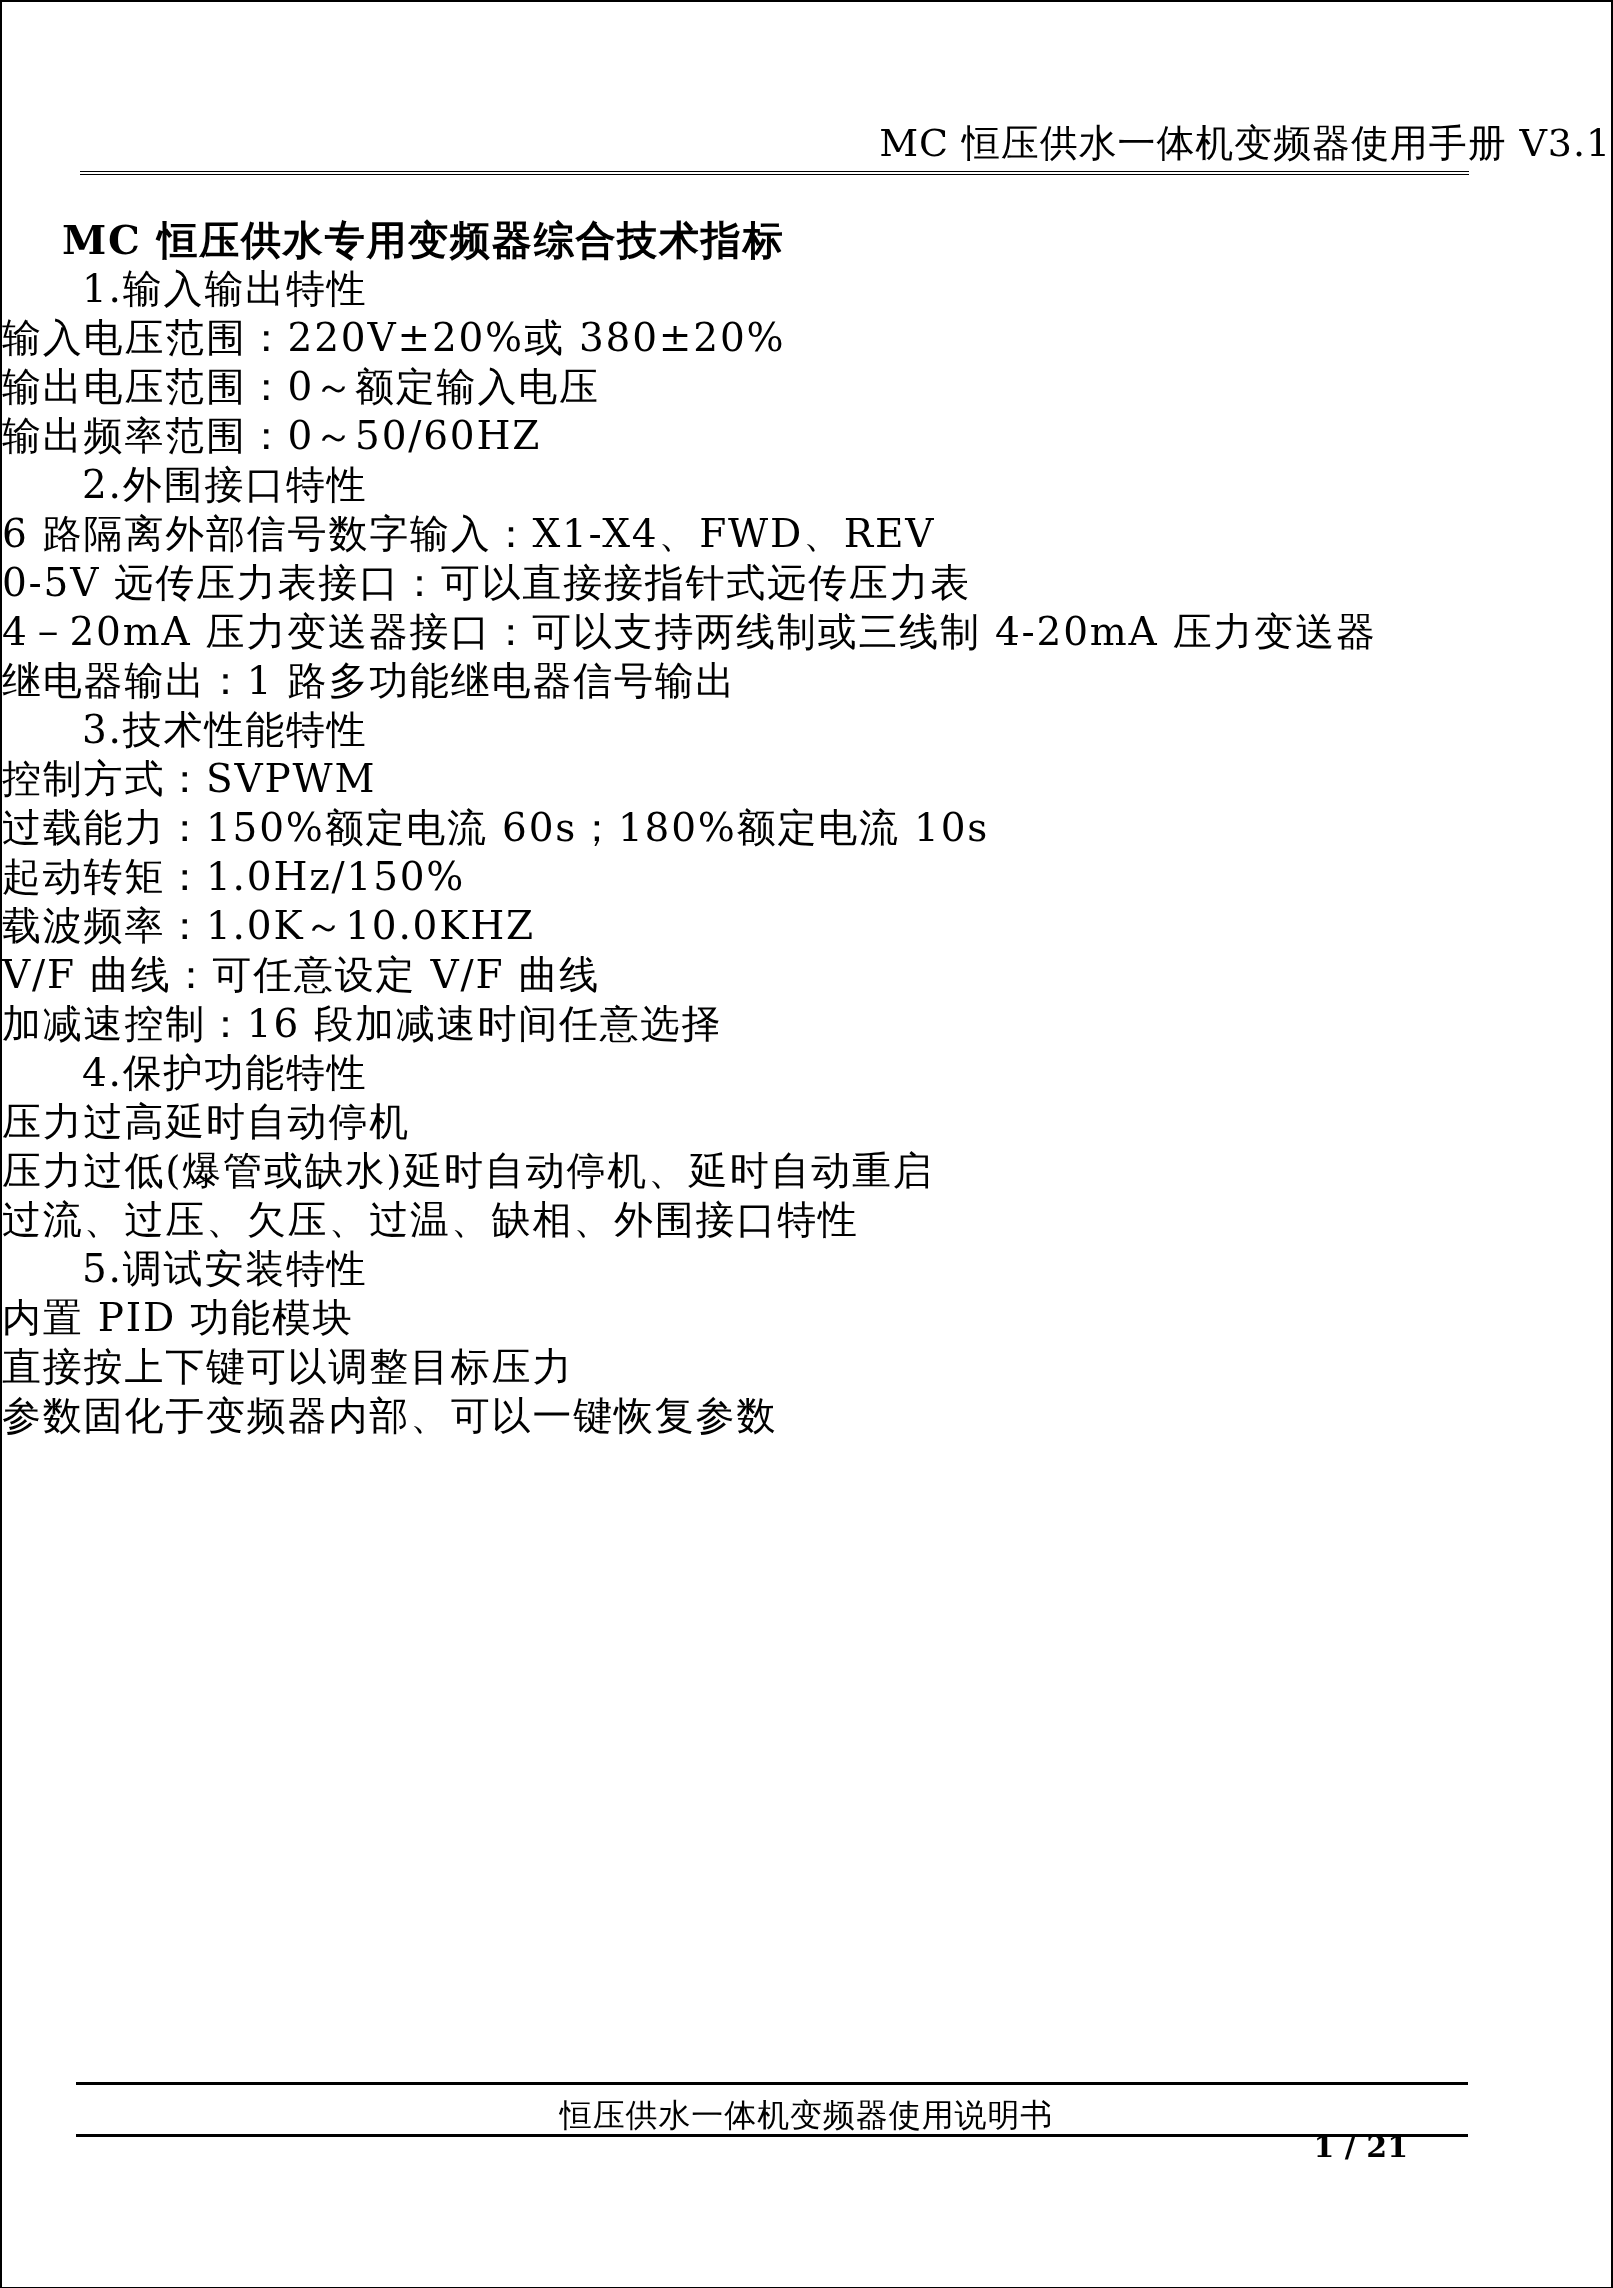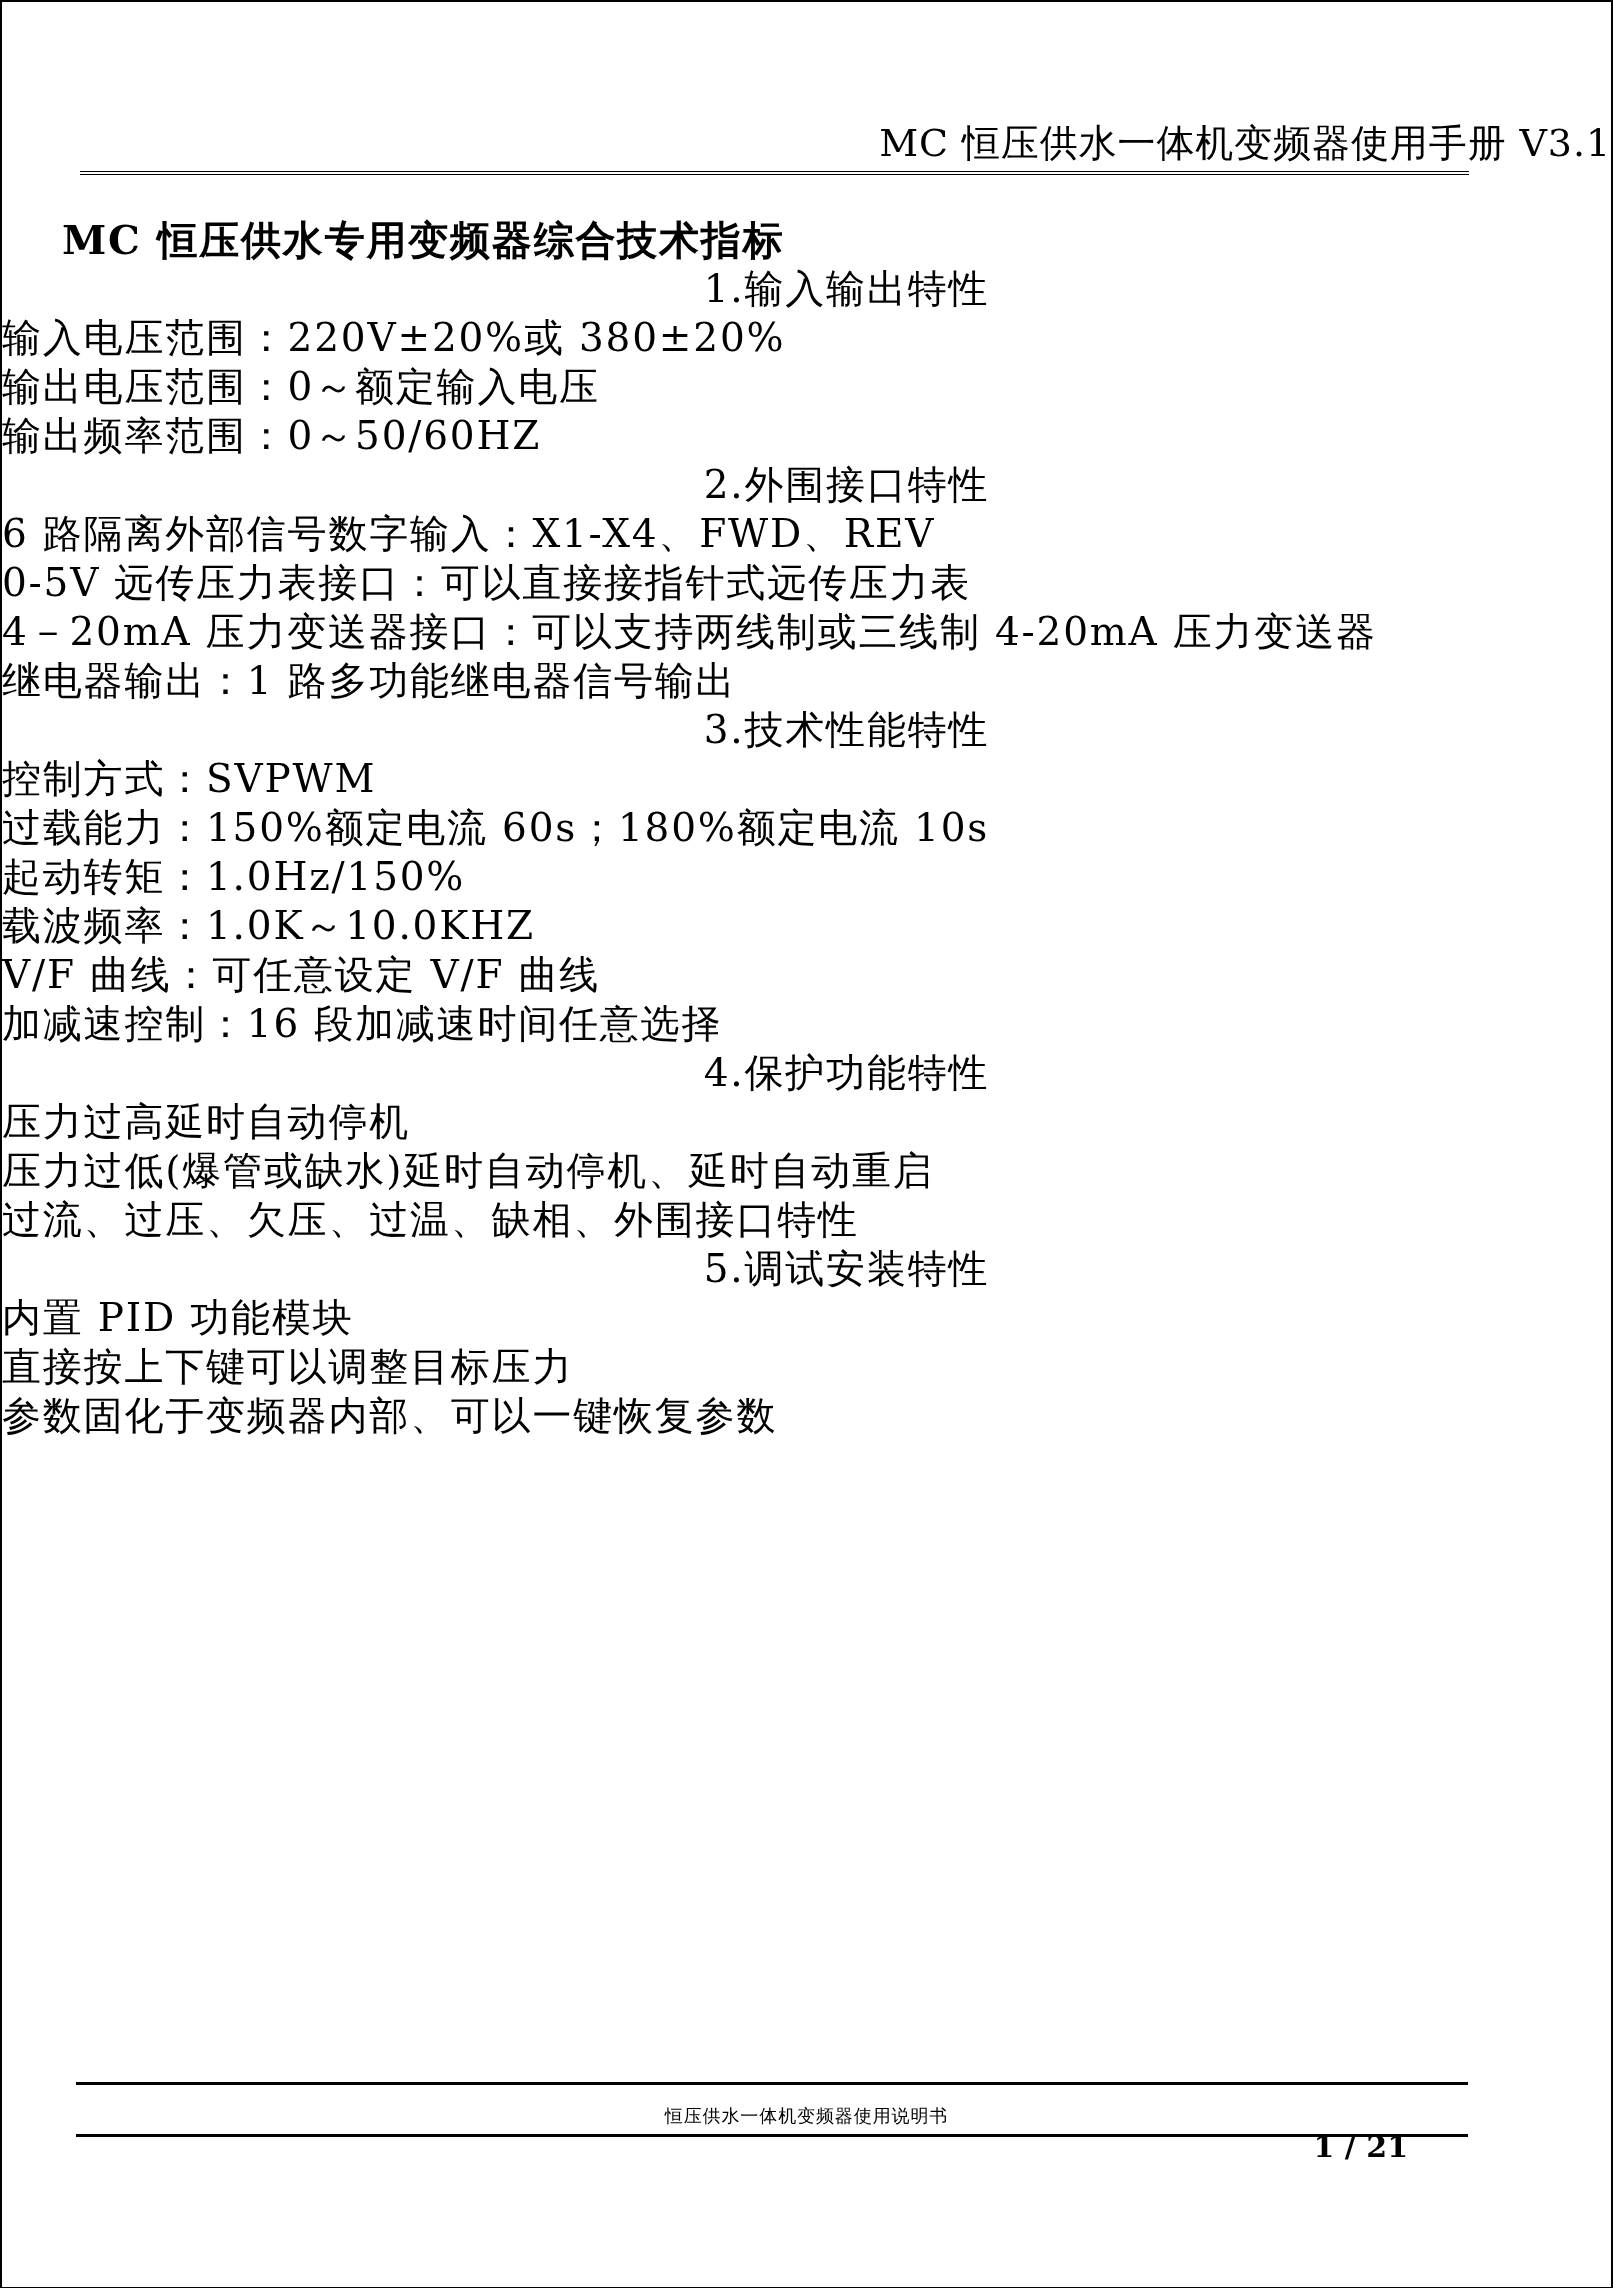--- a/index.html
+++ b/index.html
@@ -52,21 +52,20 @@
     letter-spacing: 1.8px;
     white-space: nowrap;
   }
   .doc-title {
     font-weight: bold;
     padding-left: 60px;
     font-size: 40px !important;
   }
   .sec {
     padding-left: 80px;
-    text-align: center;
   }
   .item {
   }
   
   .footer-rule-top {
     position: absolute;
     top: 2080px;
     left: 74px;
     width: 1392px;
     border-top: 3.7px solid #000000;
@@ -77,21 +76,21 @@
     left: 74px;
     width: 1392px;
     border-top: 3.7px solid #000000;
   }
   .footer-doc-name {
     position: absolute;
     top: 2097px;
     left: 0;
     width: 100%;
     text-align: center;
-    font-size: 18px;
+    font-size: 32px;
     line-height: 33px;
     letter-spacing: 0.9px;
     white-space: nowrap;
   }
   .footer-page-num {
     position: absolute;
     top: 2095px;
     right: 203px;
     font-size: 30px;
     line-height: 35px;

